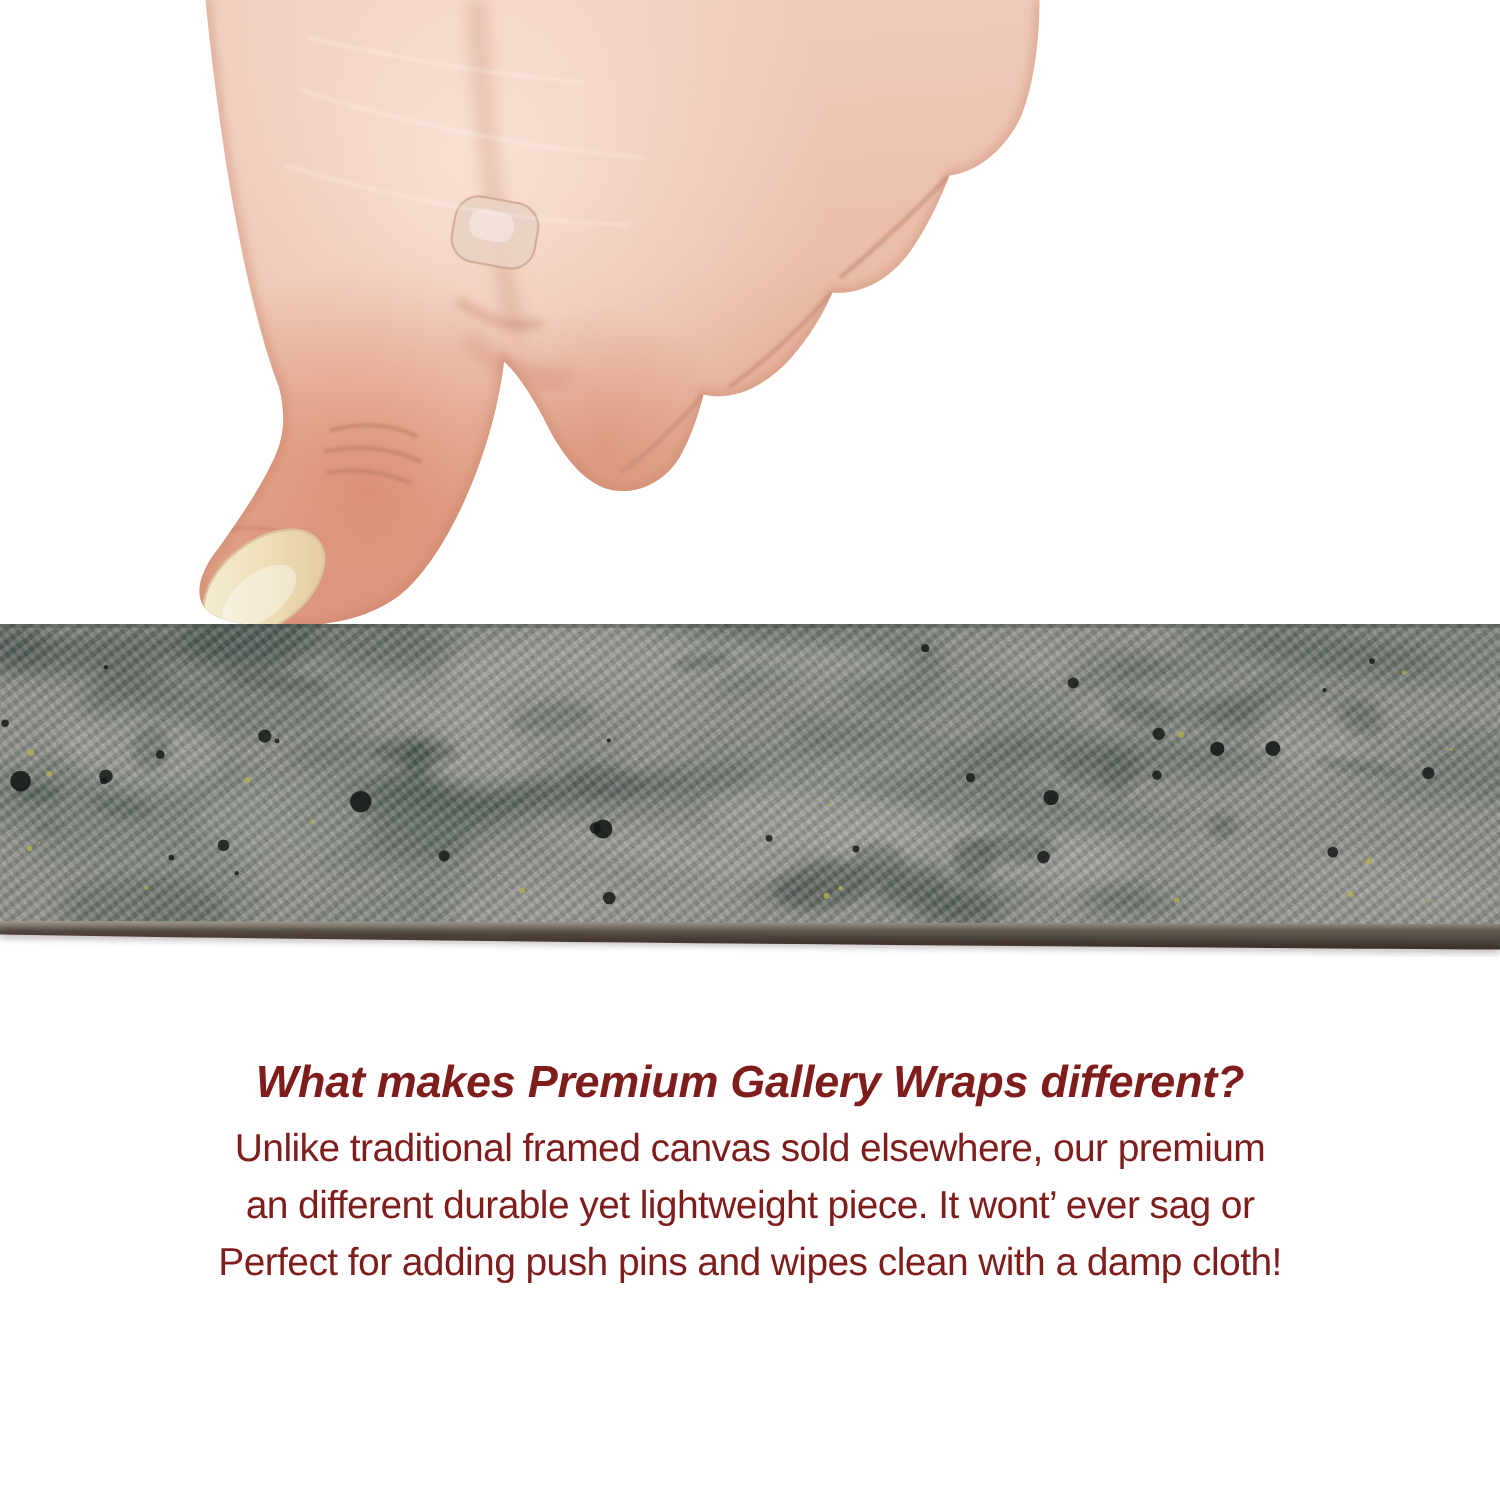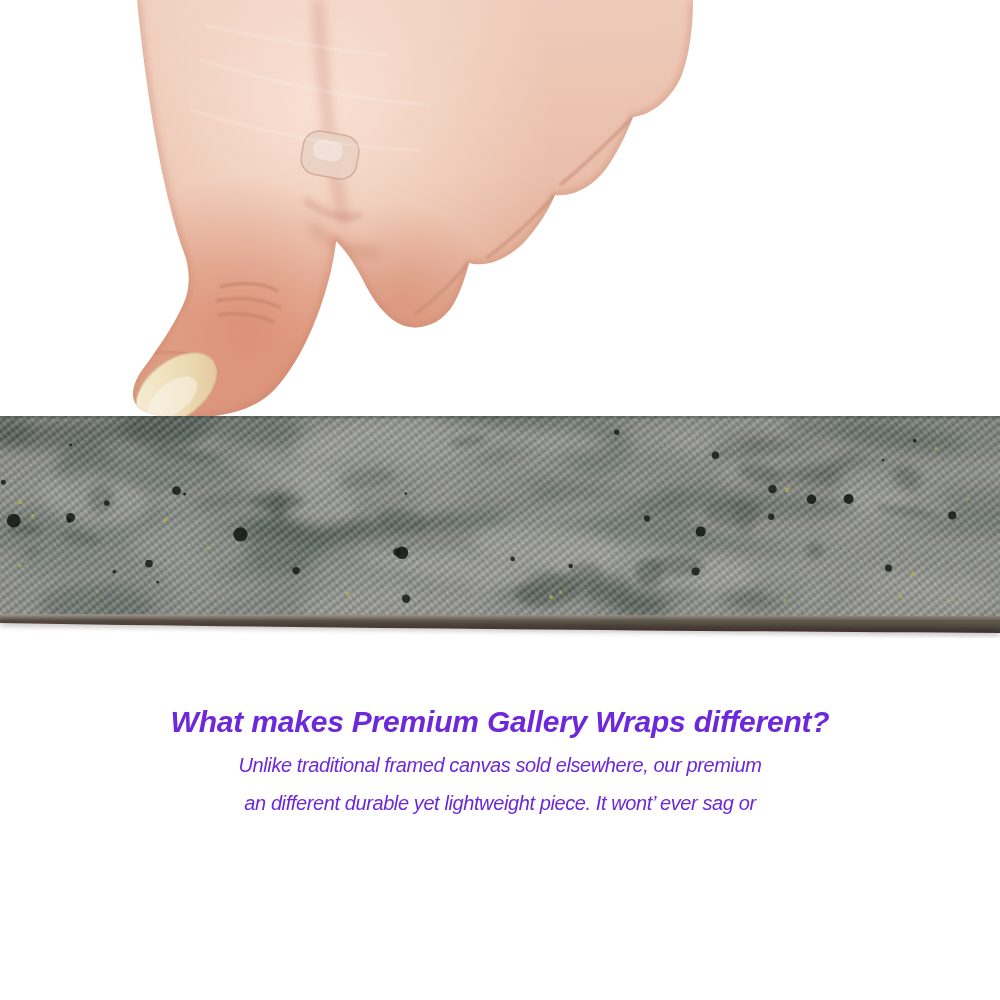--- a/index.html
+++ b/index.html
@@ -13,21 +13,21 @@
     position:absolute;top:704px;left:0;width:1000px;text-align:center;
     color:#1f1f1f;
   }
   .copy h1{
     margin:0 0 6px 0;
     font-size:30px;line-height:36px;font-weight:600;font-style:italic;
     letter-spacing:-0.2px;
   }
   .copy p{
     margin:0;
-    font-size:20px;line-height:38px;font-weight:400;font-style:italic;
+    font-size:26px;line-height:38px;font-weight:400;
     letter-spacing:-0.4px;
   }
 </style>
 </head>
 <body>
 
 <div class="stage">
 
   <div class="hand-wrap">
     <svg width="1000" height="420" viewBox="0 0 1000 420">
@@ -343,19 +343,20 @@
           <circle cx="553.9" cy="121.0" r="1.1" fill="#b4ae4d" opacity="0.80"></circle>
           <circle cx="900.3" cy="180.0" r="2.0" fill="#b4ae4d" opacity="0.80"></circle>
           <circle cx="551.0" cy="181.1" r="2.0" fill="#b4ae4d" opacity="0.80"></circle>
         </g>
       <rect x="0" y="0" width="1000" height="2.5" fill="rgba(55,62,56,0.35)"></rect>
       <path d="M 0,198 L 1000,200 L 1000,217 C 700,215 300,212 0,207 Z" fill="url(#edgeGrad)"></path>
       <path d="M 0,205 L 1000,215 L 1000,218 L 0,208 Z" fill="rgba(30,26,22,0.55)" filter="url(#cb3)"></path>
     </svg>
   </div>
 
-  <div class="copy" style="color: #6d28d9;">
+  <div class="copy" style="color: #7f1d1d;">
     <h1>What makes Premium Gallery Wraps different?</h1>
     <p>Unlike traditional framed canvas sold elsewhere, our premium</p>
     <p>an different durable yet lightweight piece. It wont’ ever sag or</p>
+    <p>Perfect for adding push pins and wipes clean with a damp cloth!</p>
   </div>
 
 </div>
 
 </body></html>

